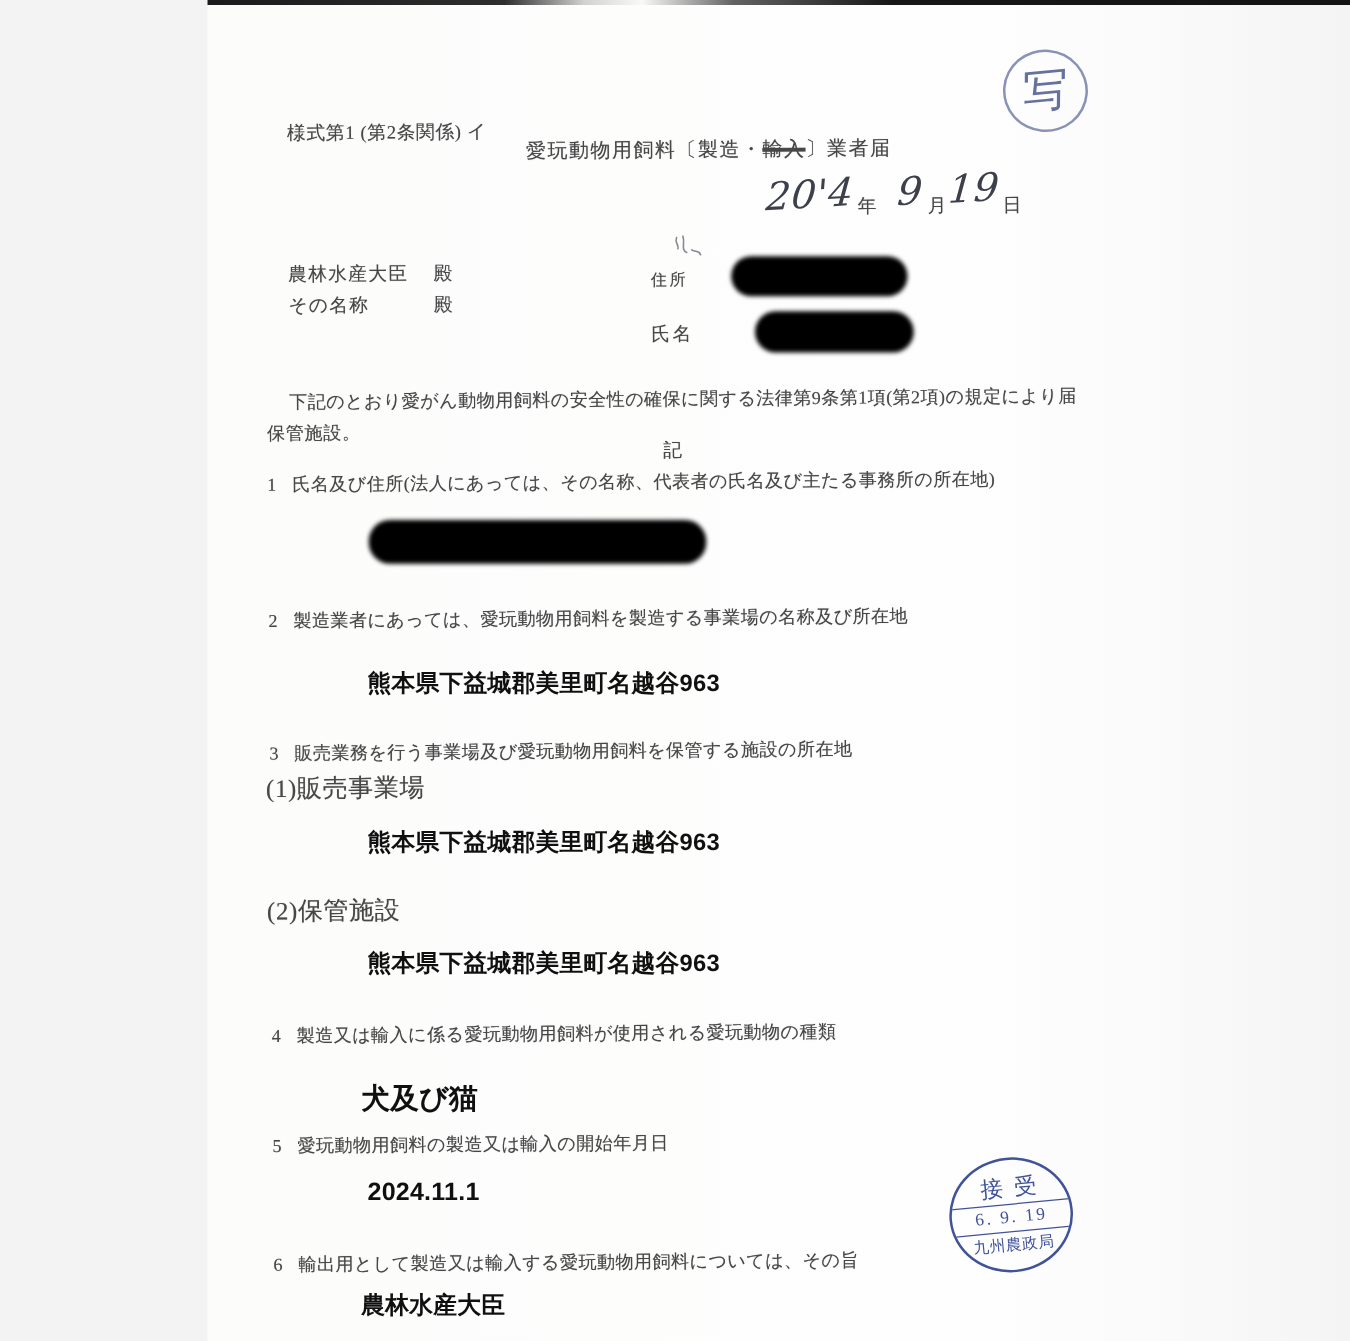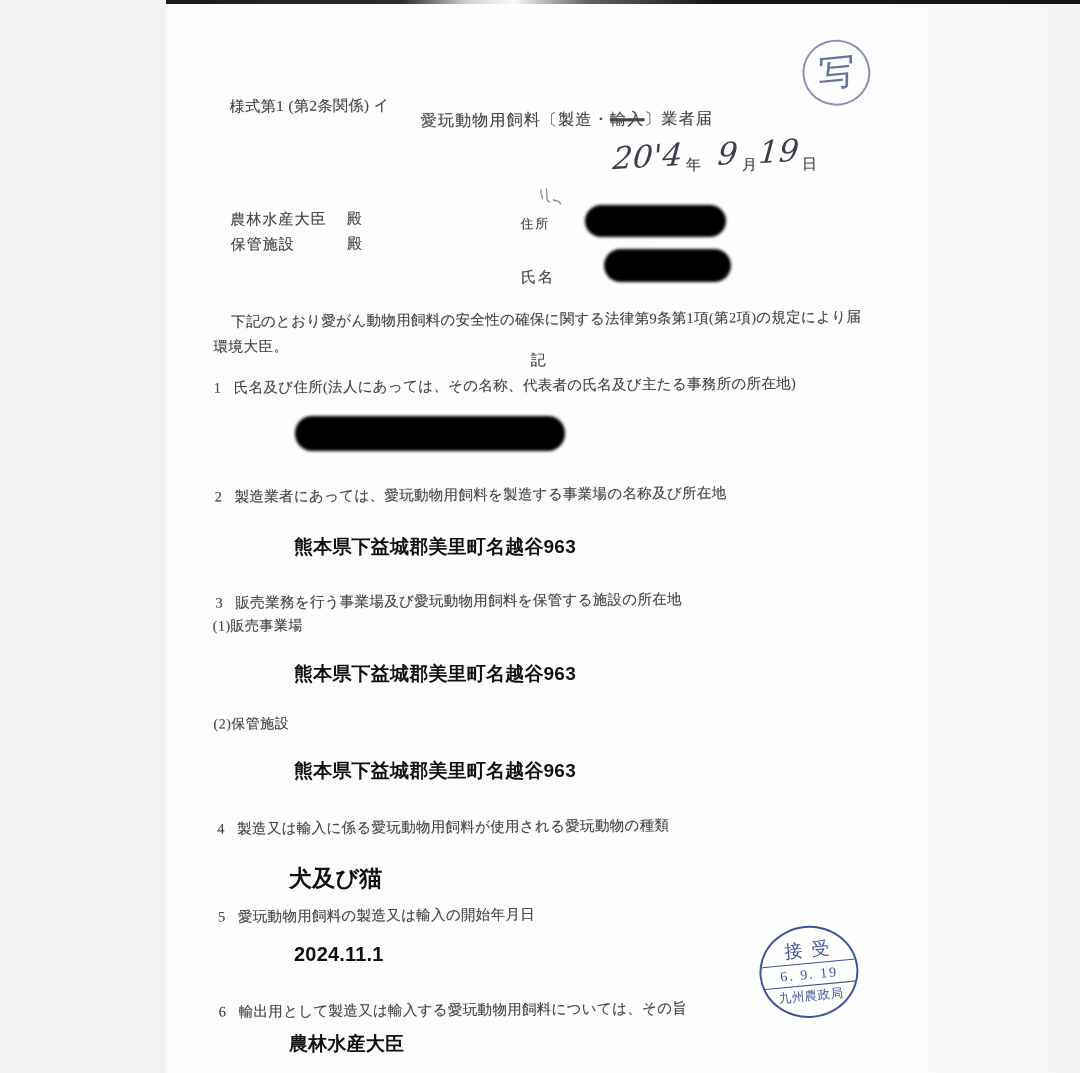--- a/index.html
+++ b/index.html
@@ -40,31 +40,31 @@
   .hw-day{left:762px;top:135px;font-size:31px;}
   .unit{font-size:15px;}
   .unit-year{left:689px;top:157px;}
   .unit-month{left:745px;top:157px;}
   .unit-day{left:805px;top:157px;}
   .addressee{font-size:15px;}
   .addressee .nm{display:inline-block;width:112px;letter-spacing:1px;margin-top:28px;}
   .addressee1{left:233px;top:180px;}
   .addressee2{left:233px;top:205px;}
   .addr-label{left:523px;top:215px;font-size:13px;letter-spacing:2px;}
-  .name-label{left:523px;top:268px;font-size:15px;letter-spacing:2px;}
+  .name-label{left:523px;top:258px;font-size:15px;letter-spacing:2px;}
   .scribble{left:532px;top:186px;}
   .intro1{left:233px;top:310px;font-size:14.5px;letter-spacing:.3px;}
   .intro2{left:215px;top:335px;font-size:14.5px;}
   .record{left:532px;top:351px;font-size:15px;}
   .item{font-size:14.5px;letter-spacing:.3px;}
   .item .no{display:inline-block;width:20px;}
   .item1{left:215px;top:376px;}
   .item2{left:215px;top:485px;}
   .item3{left:215px;top:591px;}
-  .sub{font-size:14px;}
+  .sub{font-size:20px;}
   .item3s1{left:212px;top:615px;}
   .item3s2{left:212px;top:713px;}
   .item4{left:215px;top:817px;}
   .item5{left:215px;top:905px;}
   .item6{left:215px;top:1000px;}
   
   .copy-stamp{
     left:806px;top:42px;width:64px;height:62px;
     border:2.5px solid rgba(88,101,152,.7);border-radius:50%;
     transform:rotate(5deg);
@@ -121,33 +121,33 @@
   <span class="abs hw hw-month">9</span>
   <span class="abs unit unit-month">月</span>
   <span class="abs hw hw-day">19</span>
   <span class="abs unit unit-day">日</span>
 
   <div class="abs addressee addressee1">
     <span class="nm">農林水産大臣</span>
     <span>殿</span>
   </div>
   <div class="abs addressee addressee2">
-    <span class="nm">保管施設</span>
+    <span class="nm">その名称</span>
     <span>殿</span>
   </div>
 
   <svg class="abs scribble" width="34" height="30" viewBox="0 0 34 30">
     <path d="M12 4 C10 9, 14 9, 13 13 M17 3 C19 8, 15 14, 20 16 M24 14 C27 16, 30 14, 31 18" fill="none" stroke="#6a6d78" stroke-width="1.3" stroke-linecap="round" opacity=".8"></path>
   </svg>
 
   <div class="abs addr-label">住所</div>
   <div class="abs name-label">氏名</div>
 
   <div class="abs intro1">下記のとおり愛がん動物用飼料の安全性の確保に関する法律第9条第1項(第2項)の規定により届</div>
-  <div class="abs intro2">環境大臣。</div>
+  <div class="abs intro2">保管施設。</div>
 
   <div class="abs record">記</div>
 
   <div class="abs item item1">
     <span class="no">1</span><span>氏名及び住所(法人にあっては、その名称、代表者の氏名及び主たる事務所の所在地)</span>
   </div>
 
   <div class="abs item item2">
     <span class="no">2</span><span>製造業者にあっては、愛玩動物用飼料を製造する事業場の名称及び所在地</span>
   </div>

